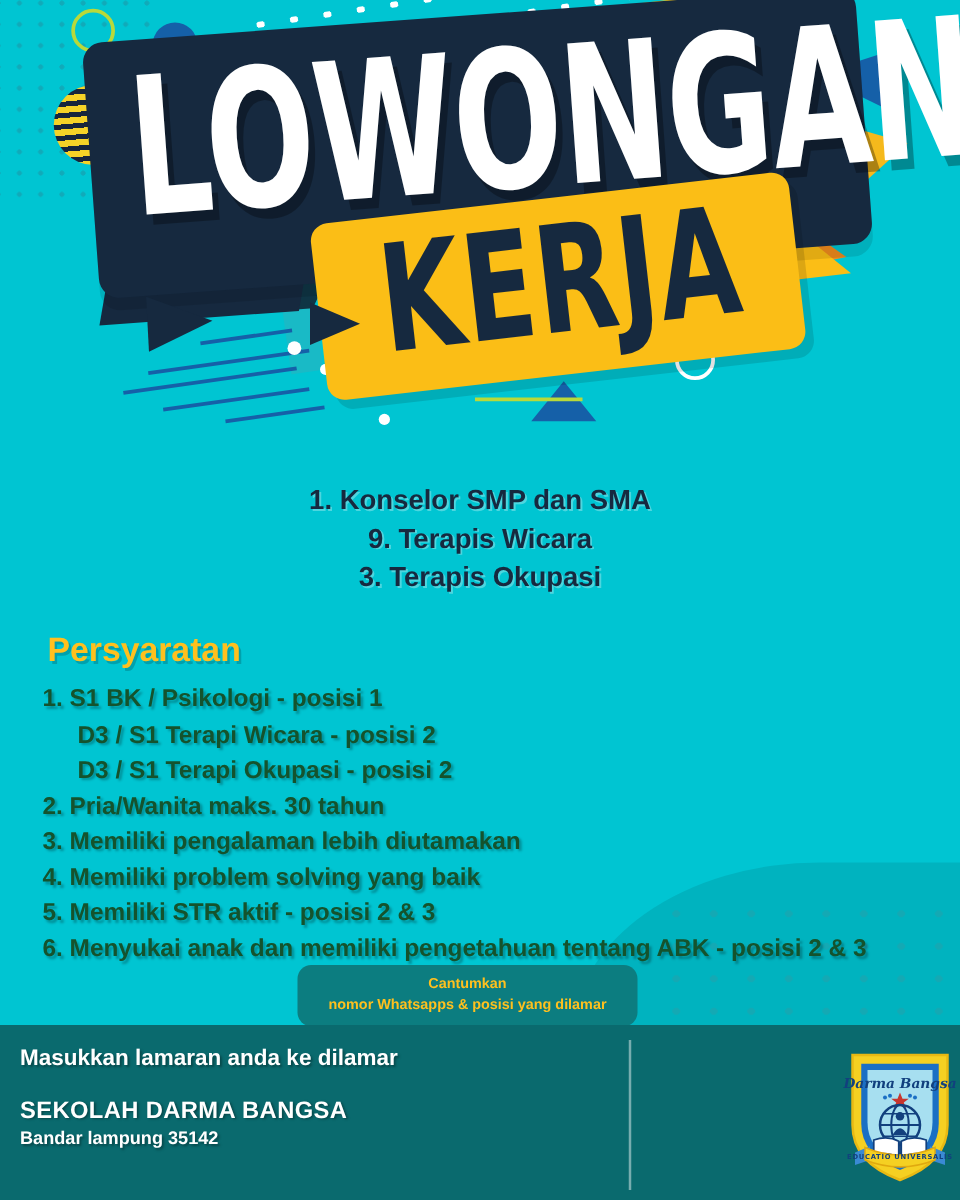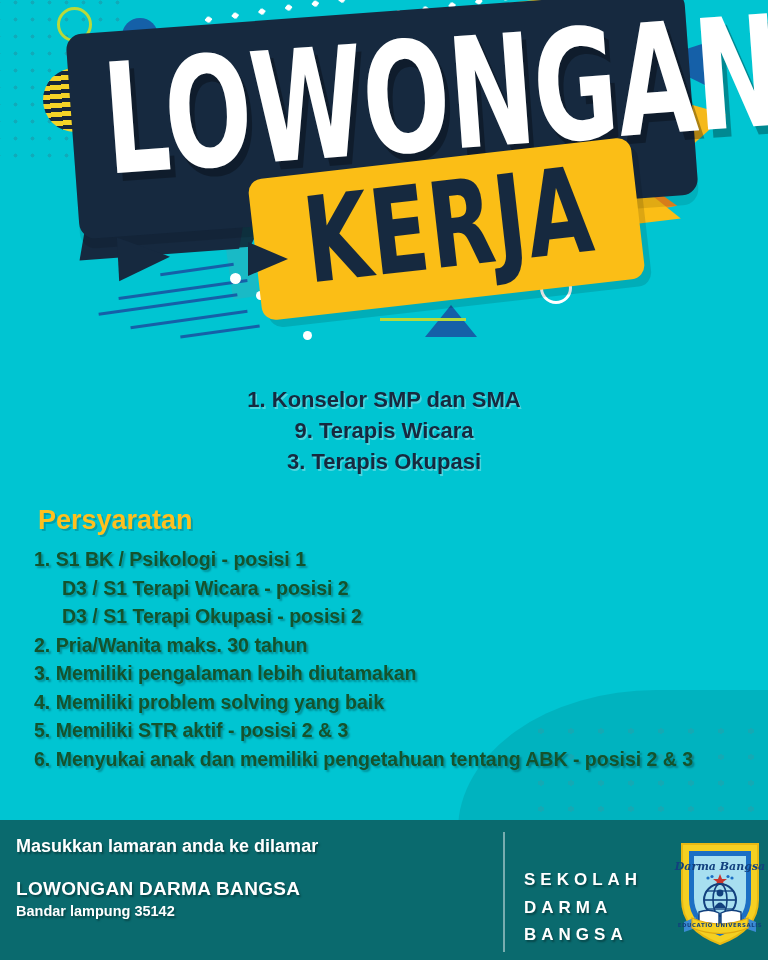--- a/index.html
+++ b/index.html
@@ -555,35 +555,34 @@
     <span class="req-item">1. S1 BK / Psikologi - posisi 1</span>
     <span class="req-item indented">D3 / S1 Terapi Wicara - posisi 2</span>
     <span class="req-item indented">D3 / S1 Terapi Okupasi - posisi 2</span>
     <span class="req-item">2. Pria/Wanita maks. 30 tahun</span>
     <span class="req-item">3. Memiliki pengalaman lebih diutamakan</span>
     <span class="req-item">4. Memiliki problem solving yang baik</span>
     <span class="req-item">5. Memiliki STR aktif - posisi 2 &amp; 3</span>
     <span class="req-item">6. Menyukai anak dan memiliki pengetahuan tentang ABK - posisi 2 &amp; 3</span>
   </div>
 
+  <div class="note-badge">
+    <span>Cantumkan</span>
+    <span>nomor Whatsapps &amp; posisi yang dilamar</span>
+  </div>
 
   <div class="footer"></div>
   <div class="footer-divider"></div>
 
   <div class="footer-lead">Masukkan lamaran anda ke dilamar</div>
-  <div class="footer-org">LOWONGAN DARMA BANGSA</div>
+  <div class="footer-org">SEKOLAH DARMA BANGSA</div>
   <div class="footer-address">
     <span>Bandar lampung 35142</span>
   </div>
 
-  <div class="brand-words">
-    <span>SEKOLAH</span>
-    <span>DARMA</span>
-    <span>BANGSA</span>
-  </div>
 
   <div class="school-logo">
     <svg viewBox="0 0 92 110" width="92" height="110">
       <path d="M8 6 H84 V62 Q84 92 46 106 Q8 92 8 62 Z" fill="#f5d022" stroke="#e8b913" stroke-width="2"></path>
       <path d="M15 13 H77 V61 Q77 86 46 98 Q15 86 15 61 Z" fill="#1b6fc4"></path>
       <path d="M20 18 H72 V60 Q72 82 46 93 Q20 82 20 60 Z" fill="#a7dff0"></path>
       <text x="46" y="32" text-anchor="middle" font-family="DejaVu Serif, serif" font-size="11" font-style="italic" font-weight="bold" fill="#12407e">Darma Bangsa</text>
       <g fill="#c8352e">
         <polygon points="46,36 48,41 53,41 49,44 51,49 46,46 41,49 43,44 39,41 44,41"></polygon>
       </g>

